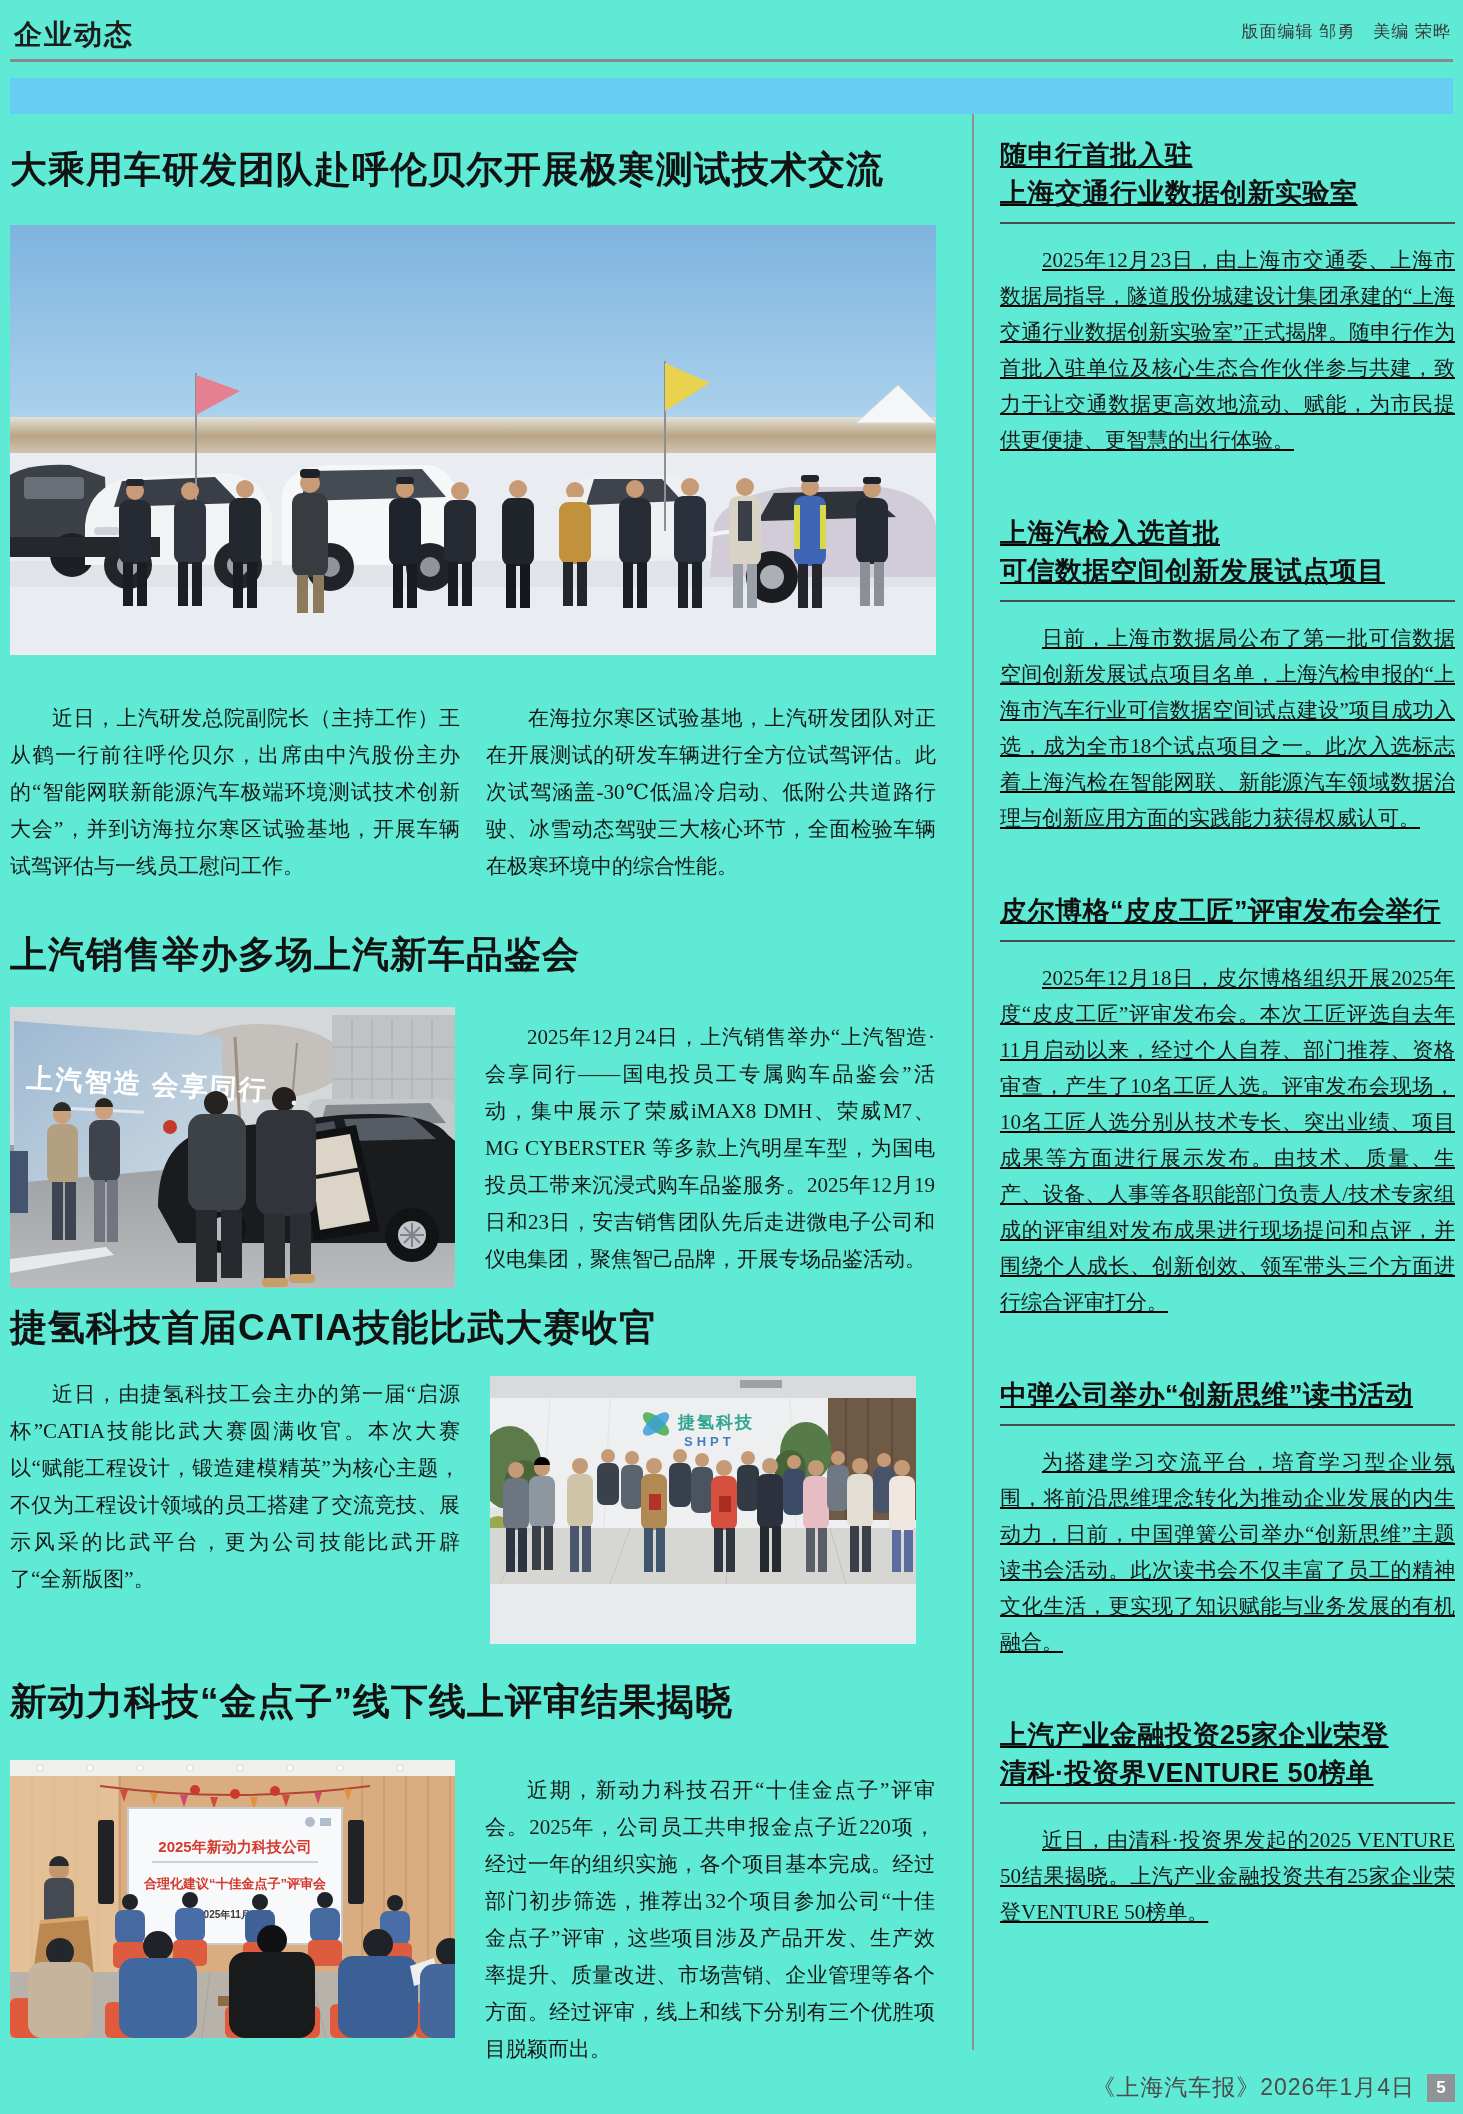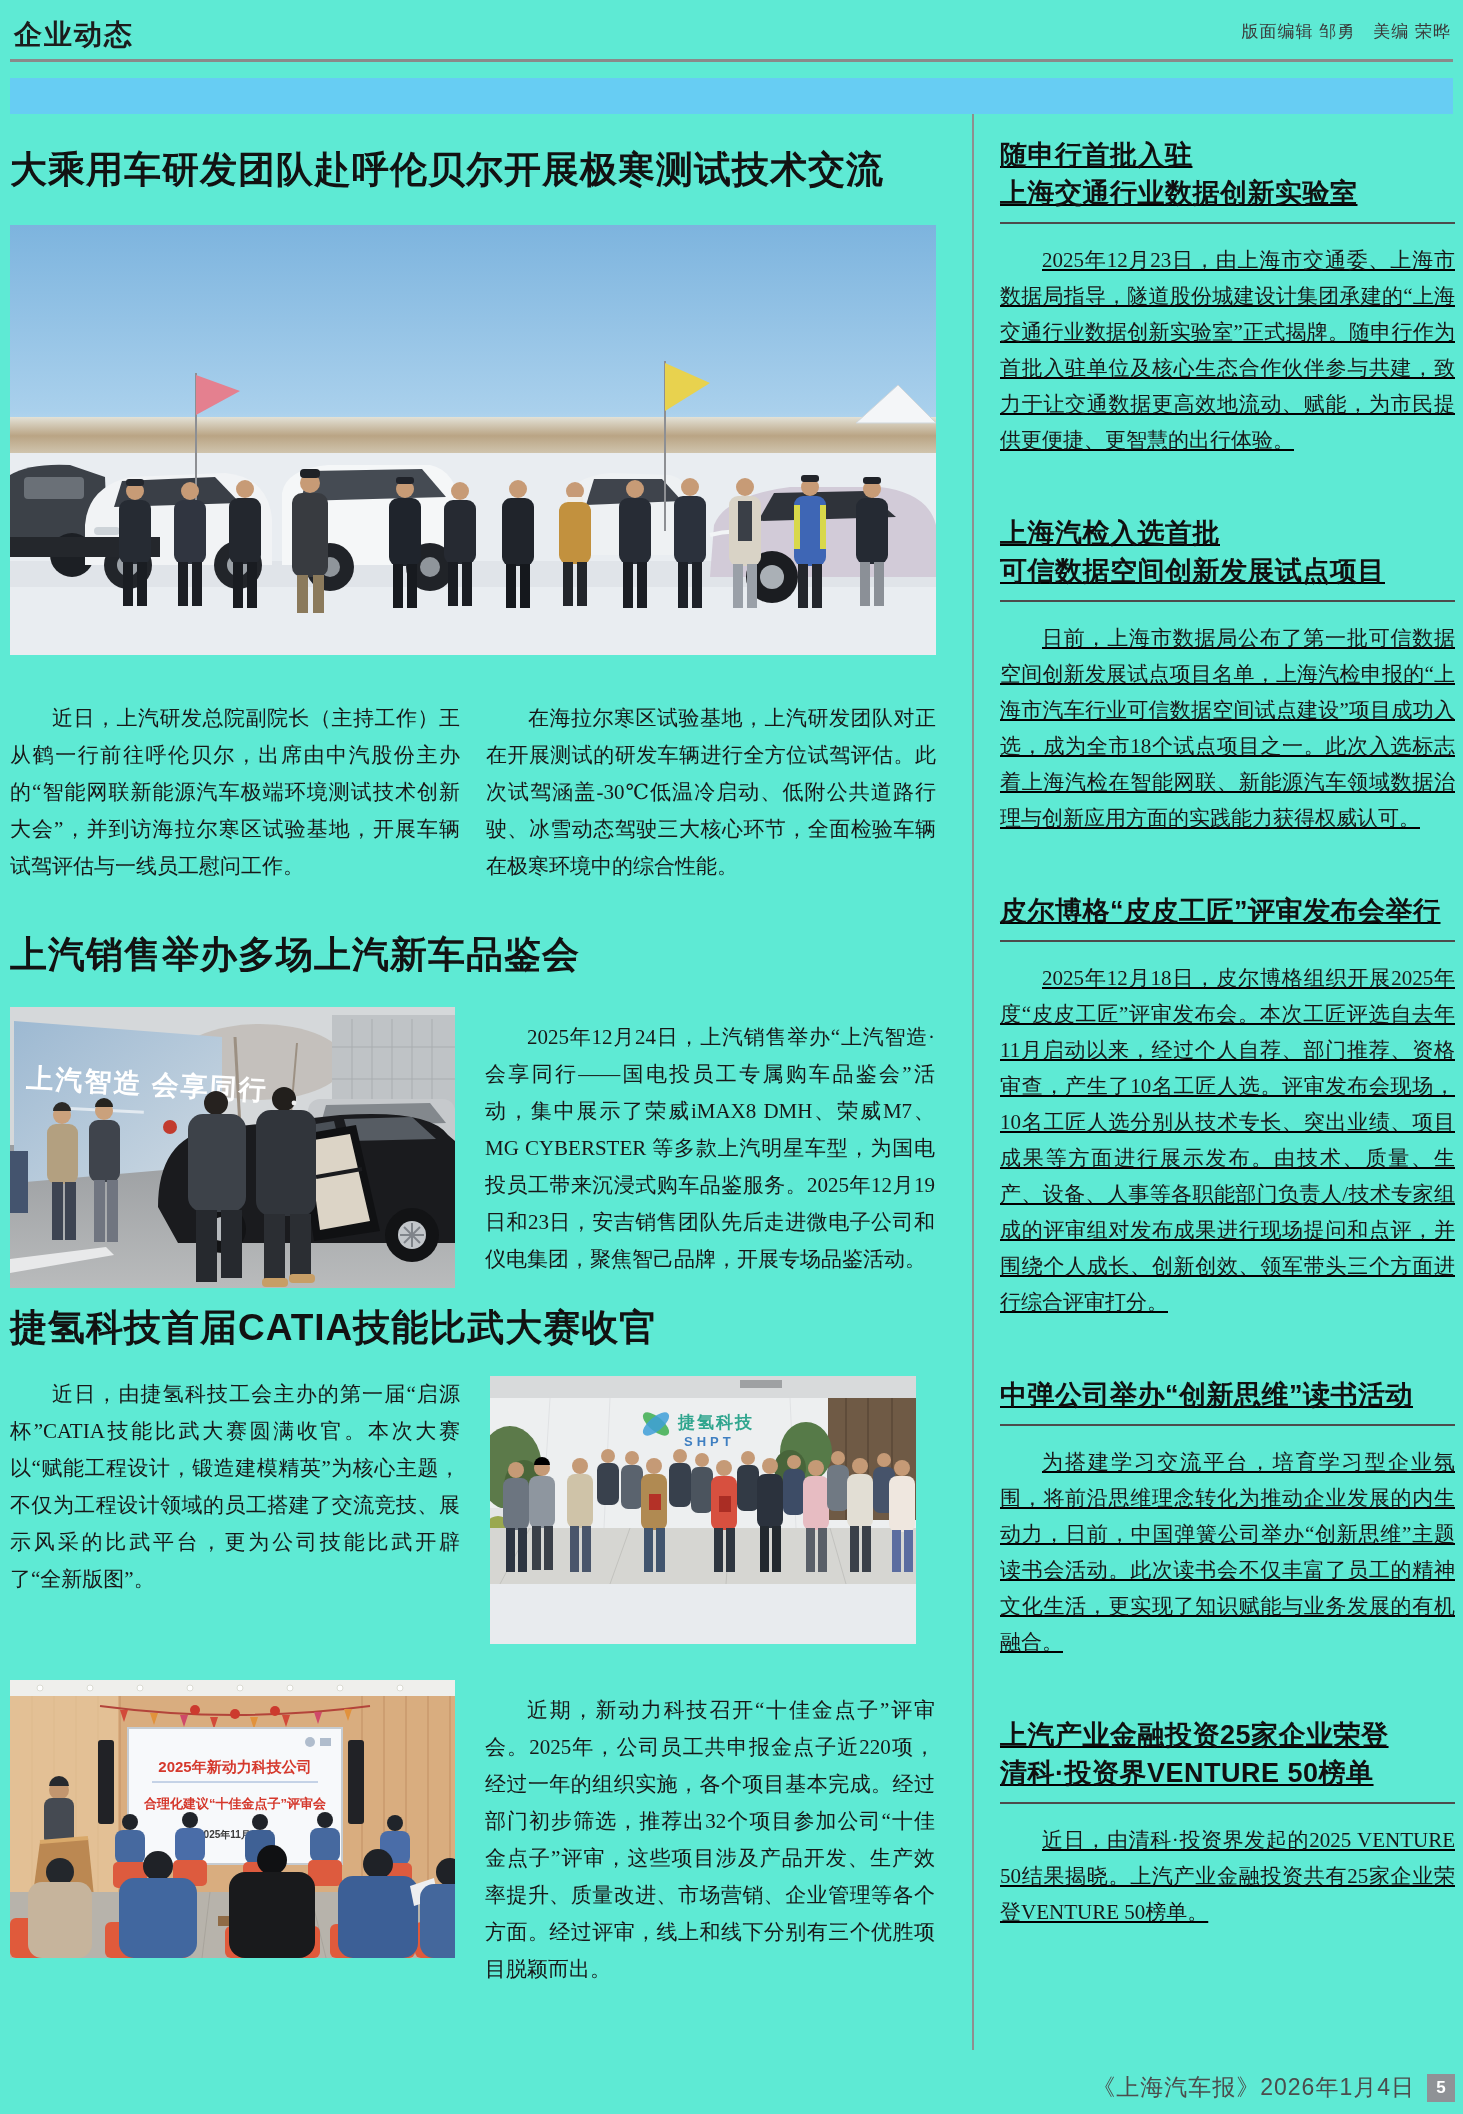--- a/index.html
+++ b/index.html
@@ -462,20 +462,21 @@
                 <circle cx="0" cy="94" r="8" fill="#c59a76"></circle>
                 <rect x="-13" y="102" width="26" height="52" rx="8" fill="#6c7580"></rect>
                 <rect x="-10" y="152" width="9" height="44" fill="#2d3541"></rect>
                 <rect x="2" y="152" width="9" height="44" fill="#2d3541"></rect>
               </g>
           </g>
         </svg>
       </div>
     </div>
 
+    <div class="hl hl4">新动力科技“金点子”线下线上评审结果揭晓</div>
     <div class="row row4">
       <div class="photo photo4">
         <svg width="445" height="278" viewBox="0 0 445 278">
           <rect x="0" y="0" width="445" height="16" fill="#efefec"></rect>
           <g>
             <circle cx="30" cy="8" r="3" fill="#ffffff" stroke="#dcdcd4"></circle>
               <circle cx="80" cy="8" r="3" fill="#ffffff" stroke="#dcdcd4"></circle>
             <circle cx="130" cy="8" r="3" fill="#ffffff" stroke="#dcdcd4"></circle>
               <circle cx="180" cy="8" r="3" fill="#ffffff" stroke="#dcdcd4"></circle>
             <circle cx="230" cy="8" r="3" fill="#ffffff" stroke="#dcdcd4"></circle>

